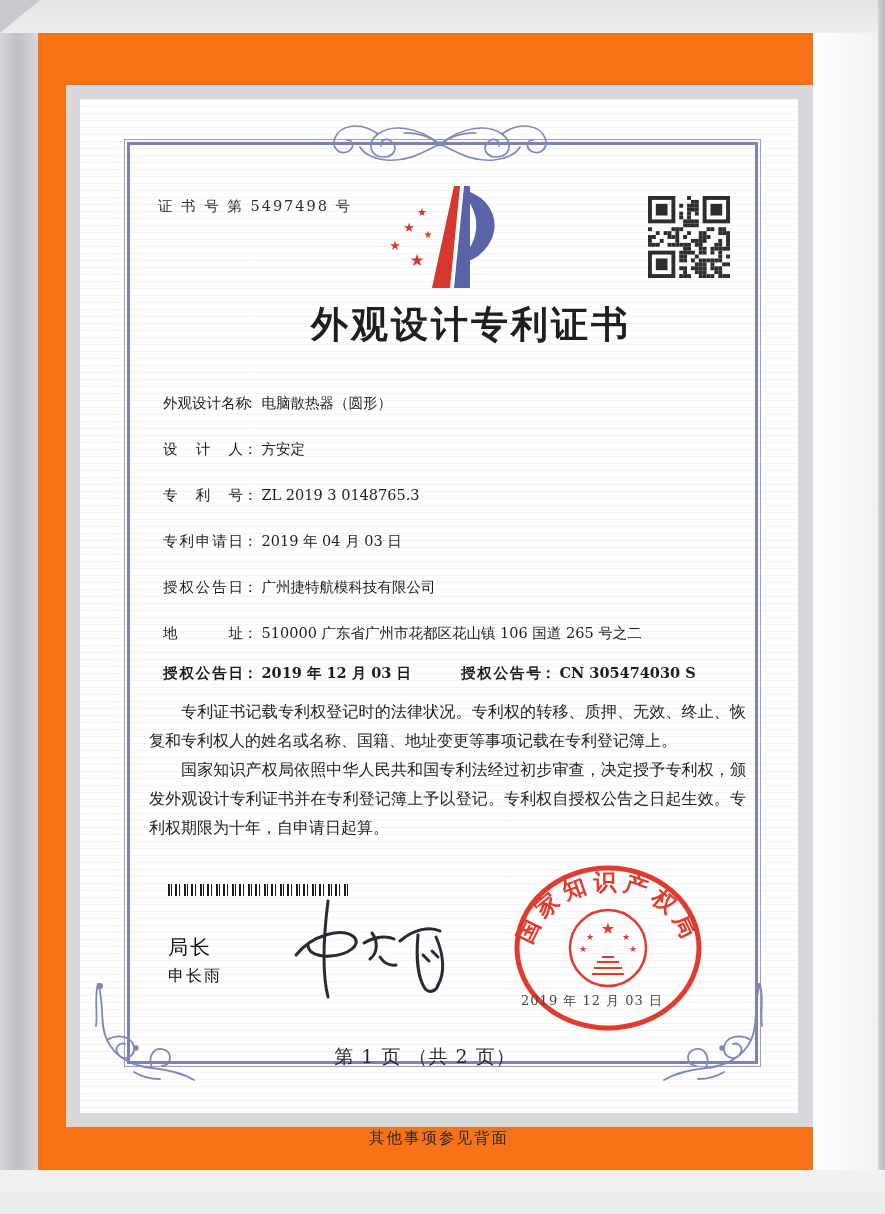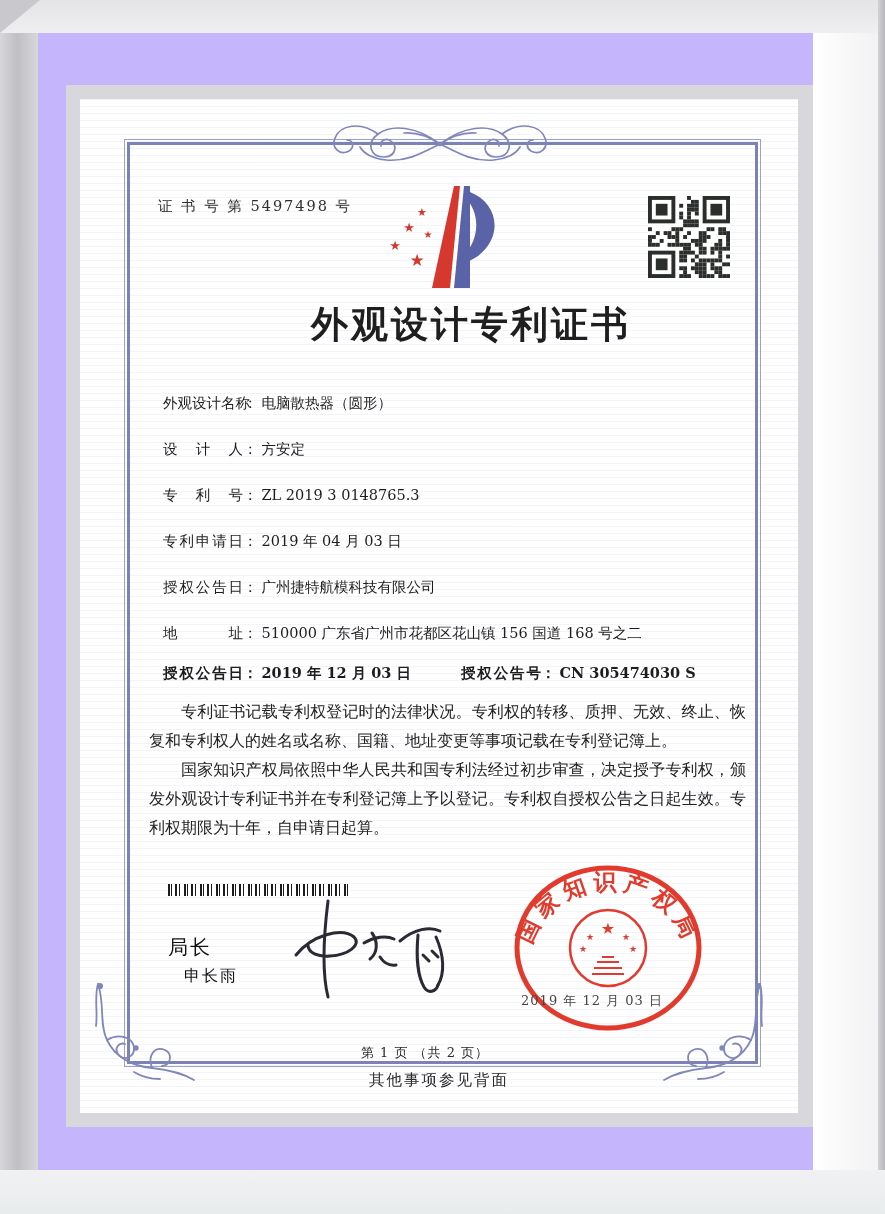--- a/index.html
+++ b/index.html
@@ -1,16 +1,16 @@
 <!DOCTYPE html>
 <html><head>
 <meta charset="utf-8">
 <style>
   html,body{margin:0;padding:0;background:#ffffff;}
-  .page{position:relative;width:885px;height:1214px;background:#c4b5fd;overflow:hidden;
+  .page{position:relative;width:885px;height:1214px;background:#f97316;overflow:hidden;
         font-family:"DejaVu Serif","Liberation Serif",serif;}
   
   .frame-left{position:absolute;left:0;top:0;bottom:0;width:38px;
       background:linear-gradient(to right,#d7d7da,#bfbfc4 45%,#d8d8db);}
   .frame-top{position:absolute;left:0;top:0;right:0;height:33px;
       background:linear-gradient(to bottom,#e4e4e7,#efeff1);}
   .frame-corner-tl{position:absolute;left:0;top:0;width:0;height:0;
       border-top:33px solid #c9c9cd;border-right:40px solid transparent;}
   .frame-right{position:absolute;right:0;top:0;bottom:0;width:7px;
       background:linear-gradient(to right,#d2d2d6,#b7b7bc);}
@@ -48,29 +48,29 @@
   
   .body-text{position:absolute;left:149px;top:697px;width:597px;font-size:16px;line-height:29px;
       color:#222;text-align:justify;}
   .body-text p{margin:0;text-indent:2em;}
   
   .barcode{position:absolute;left:168px;top:884px;width:182px;height:12px;
       background:repeating-linear-gradient(90deg,#1c1c1c 0 2px,#fff 2px 3px,#1c1c1c 3px 4px,#fff 4px 7px,
       #1c1c1c 7px 9px,#fff 9px 11px,#1c1c1c 11px 12px,#fff 12px 16px);}
   .officer-title{position:absolute;left:168px;top:934px;font-size:20px;color:#111;
       font-family:"DejaVu Sans","Liberation Sans",sans-serif;letter-spacing:2px;}
-  .officer-name{position:absolute;left:184px;top:966px;font-size:16px;color:#111;
+  .officer-name{position:absolute;left:168px;top:966px;font-size:16px;color:#111;
       font-family:"DejaVu Sans","Liberation Sans",sans-serif;letter-spacing:2px;}
   .signature{position:absolute;left:268px;top:893px;width:185px;height:112px;}
   .seal{position:absolute;left:512px;top:862px;width:192px;height:172px;}
   .seal-date{position:absolute;left:512px;top:992px;width:160px;text-align:center;
       font-size:13px;color:#4c4444;letter-spacing:1px;}
   .page-info{position:absolute;left:80px;top:1044px;width:690px;text-align:center;
-      font-size:13px;color:#2a2a2a;letter-spacing:1px;}
-  .back-note{position:absolute;left:80px;top:1070px;width:718px;text-align:center;
+      font-size:19px;color:#2a2a2a;letter-spacing:1px;}
+  .back-note{position:absolute;left:80px;top:1128px;width:718px;text-align:center;
       font-size:15.5px;color:#2a2a2a;letter-spacing:2px;}
 </style>
 </head>
 <body>
 
 <div class="page">
 
   <div class="frame-right-bevel"></div>
   <div class="frame-left"></div>
   <div class="frame-top"></div>
@@ -309,21 +309,21 @@
     <div class="field-row">
       <span class="field-label">专利号</span><span class="field-colon">：</span><span>ZL 2019 3 0148765.3</span>
     </div>
     <div class="field-row">
       <span class="field-label">专利申请日</span><span class="field-colon">：</span><span>2019 年 04 月 03 日</span>
     </div>
     <div class="field-row">
       <span class="field-label">授权公告日</span><span class="field-colon">：</span><span>广州捷特航模科技有限公司</span>
     </div>
     <div class="field-row">
-      <span class="field-label">地址</span><span class="field-colon">：</span><span>510000 广东省广州市花都区花山镇 156 国道 168 号之二</span>
+      <span class="field-label">地址</span><span class="field-colon">：</span><span>510000 广东省广州市花都区花山镇 106 国道 265 号之二</span>
     </div>
   </div>
 
   <div class="grant-row">
     <span class="field-label">授权公告日</span><span class="field-colon">：</span><span>2019 年 12 月 03 日</span><span class="grant-pair2"><span class="field-label">授权公告号</span><span class="field-colon">：</span><span>CN 305474030 S</span></span>
   </div>
 
   <div class="body-text">
     <p>专利证书记载专利权登记时的法律状况。专利权的转移、质押、无效、终止、恢复和专利权人的姓名或名称、国籍、地址变更等事项记载在专利登记簿上。</p>
     <p>国家知识产权局依照中华人民共和国专利法经过初步审查，决定授予专利权，颁发外观设计专利证书并在专利登记簿上予以登记。专利权自授权公告之日起生效。专利权期限为十年，自申请日起算。</p>

